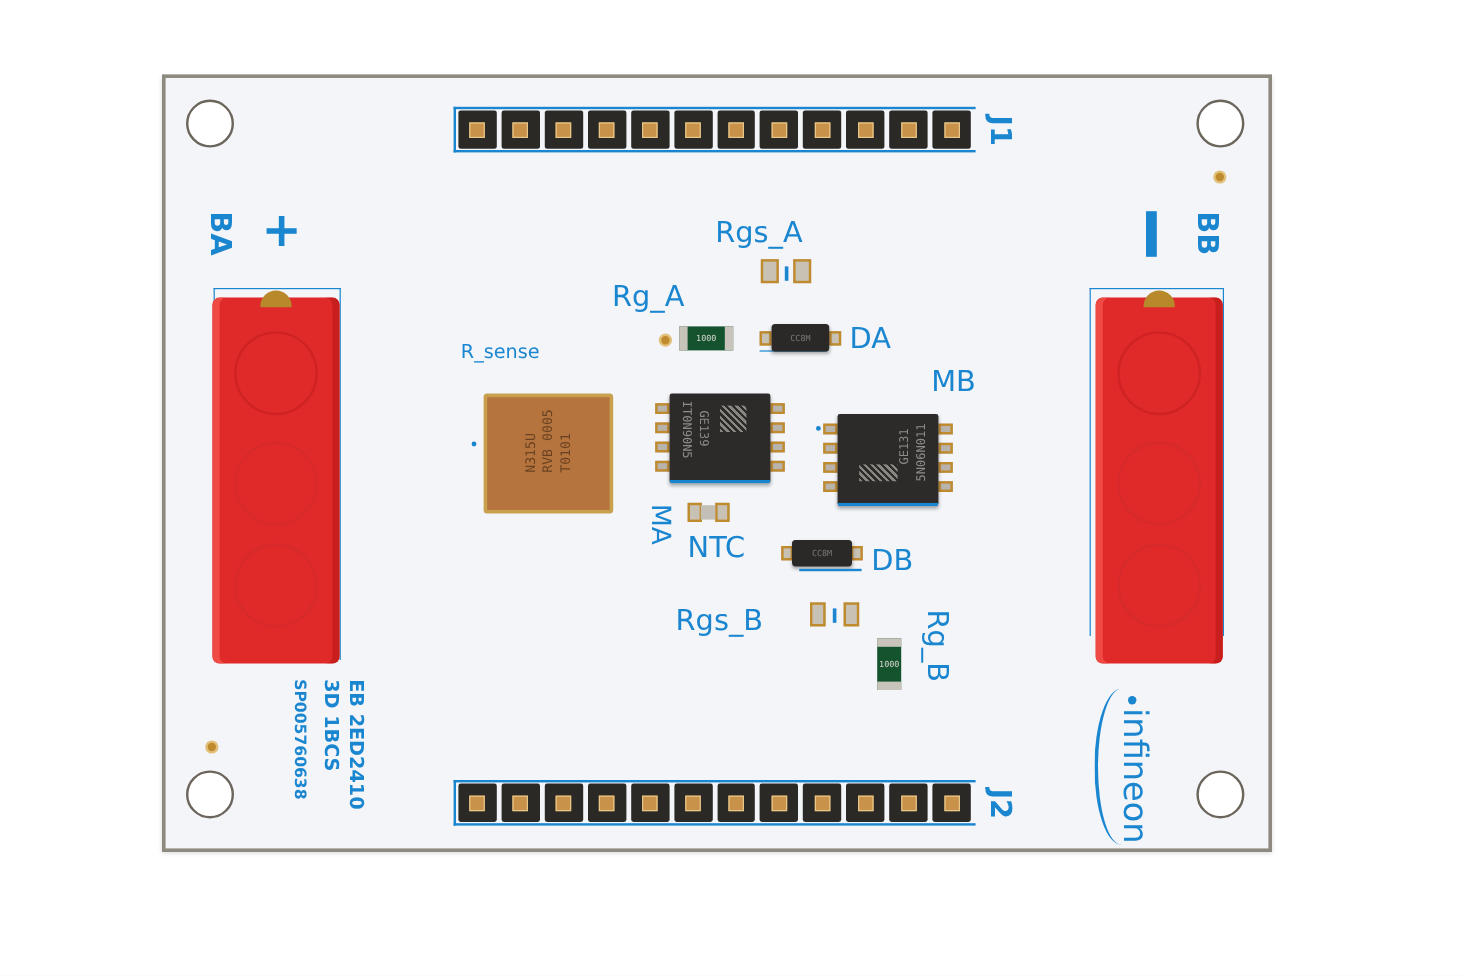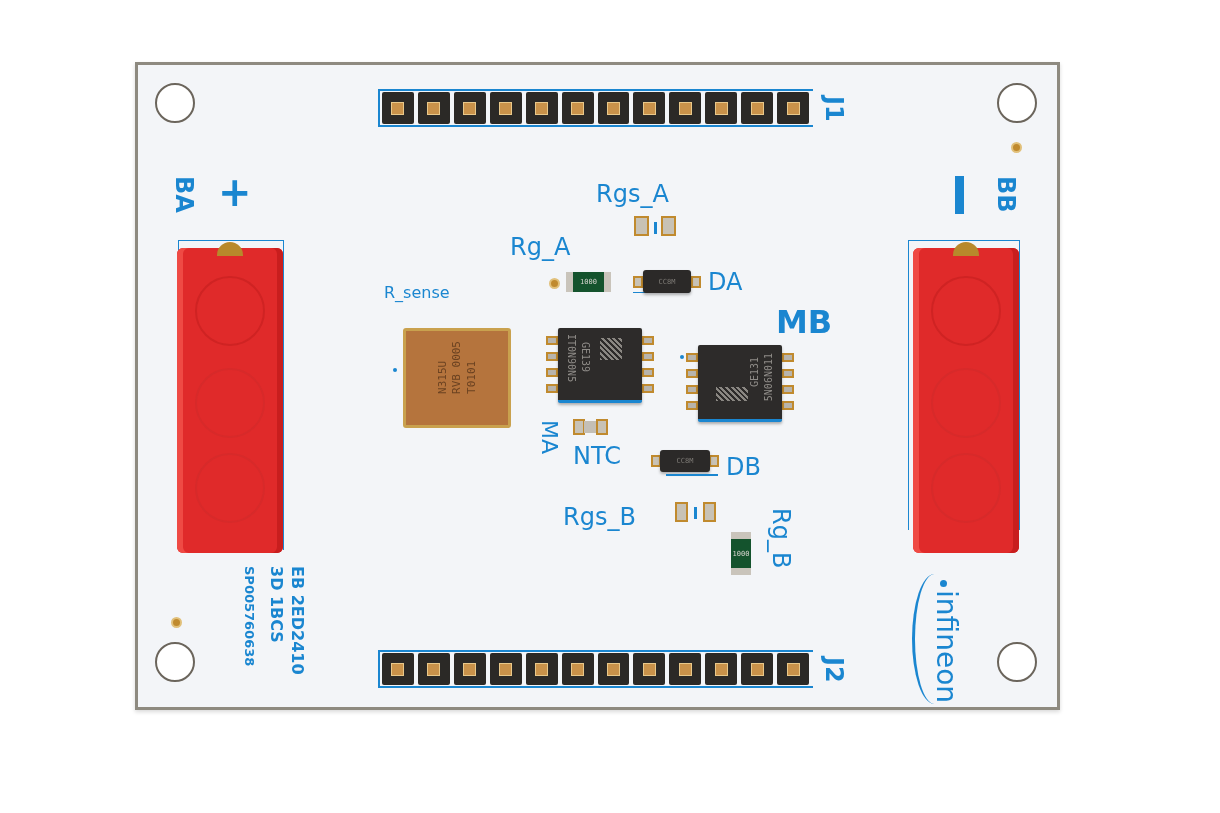--- a/index.html
+++ b/index.html
@@ -187,21 +187,21 @@
 <div class="lead" style="left:686px;top:401px;"></div>
 <div class="lead" style="left:782px;top:353px;"></div>
 <div class="lead" style="left:782px;top:369px;"></div>
 <div class="lead" style="left:782px;top:385px;"></div>
 <div class="lead" style="left:782px;top:401px;"></div>
 <div class="ic" style="left:698px;top:345px;width:84px;height:74px;border-bottom:3px solid #1a86d0;">
   <div class="icmark" style="right:8px;top:8px;transform:rotate(180deg);">5N06N011</div>
   <div class="icmark" style="right:22px;top:12px;transform:rotate(180deg);">GE131</div>
   <div class="abs" style="left:18px;top:42px;width:32px;height:14px;background:repeating-linear-gradient(45deg,#8a8782 0 2px,#2d2b2a 2px 4px);"></div>
 </div>
-<div class="silk" style="left:776px;top:306px;font-size:32px;font-weight:bold;">MB</div>
+<div class="silk" style="left:776px;top:306px;font-size:24px;font-weight:normal;">MB</div>
 
 <div class="pad" style="left:573px;top:419px;width:12px;height:16px;"></div>
 <div class="pad" style="left:596px;top:419px;width:12px;height:16px;"></div>
 <div class="abs" style="left:584px;top:421px;width:12px;height:12px;background:#c4bfb6;"></div>
 <div class="silk" style="left:573px;top:444px;font-size:24px;font-weight:normal;">NTC</div>
 
 <div class="pad" style="left:651px;top:455px;width:10px;height:12px;"></div>
 <div class="pad" style="left:709px;top:455px;width:10px;height:12px;"></div>
 <div class="diode" style="left:660px;top:450px;width:50px;height:22px;">CC8M</div>
 <div class="abs" style="left:666px;top:474px;width:52px;height:2px;background:#1a86d0;"></div>

